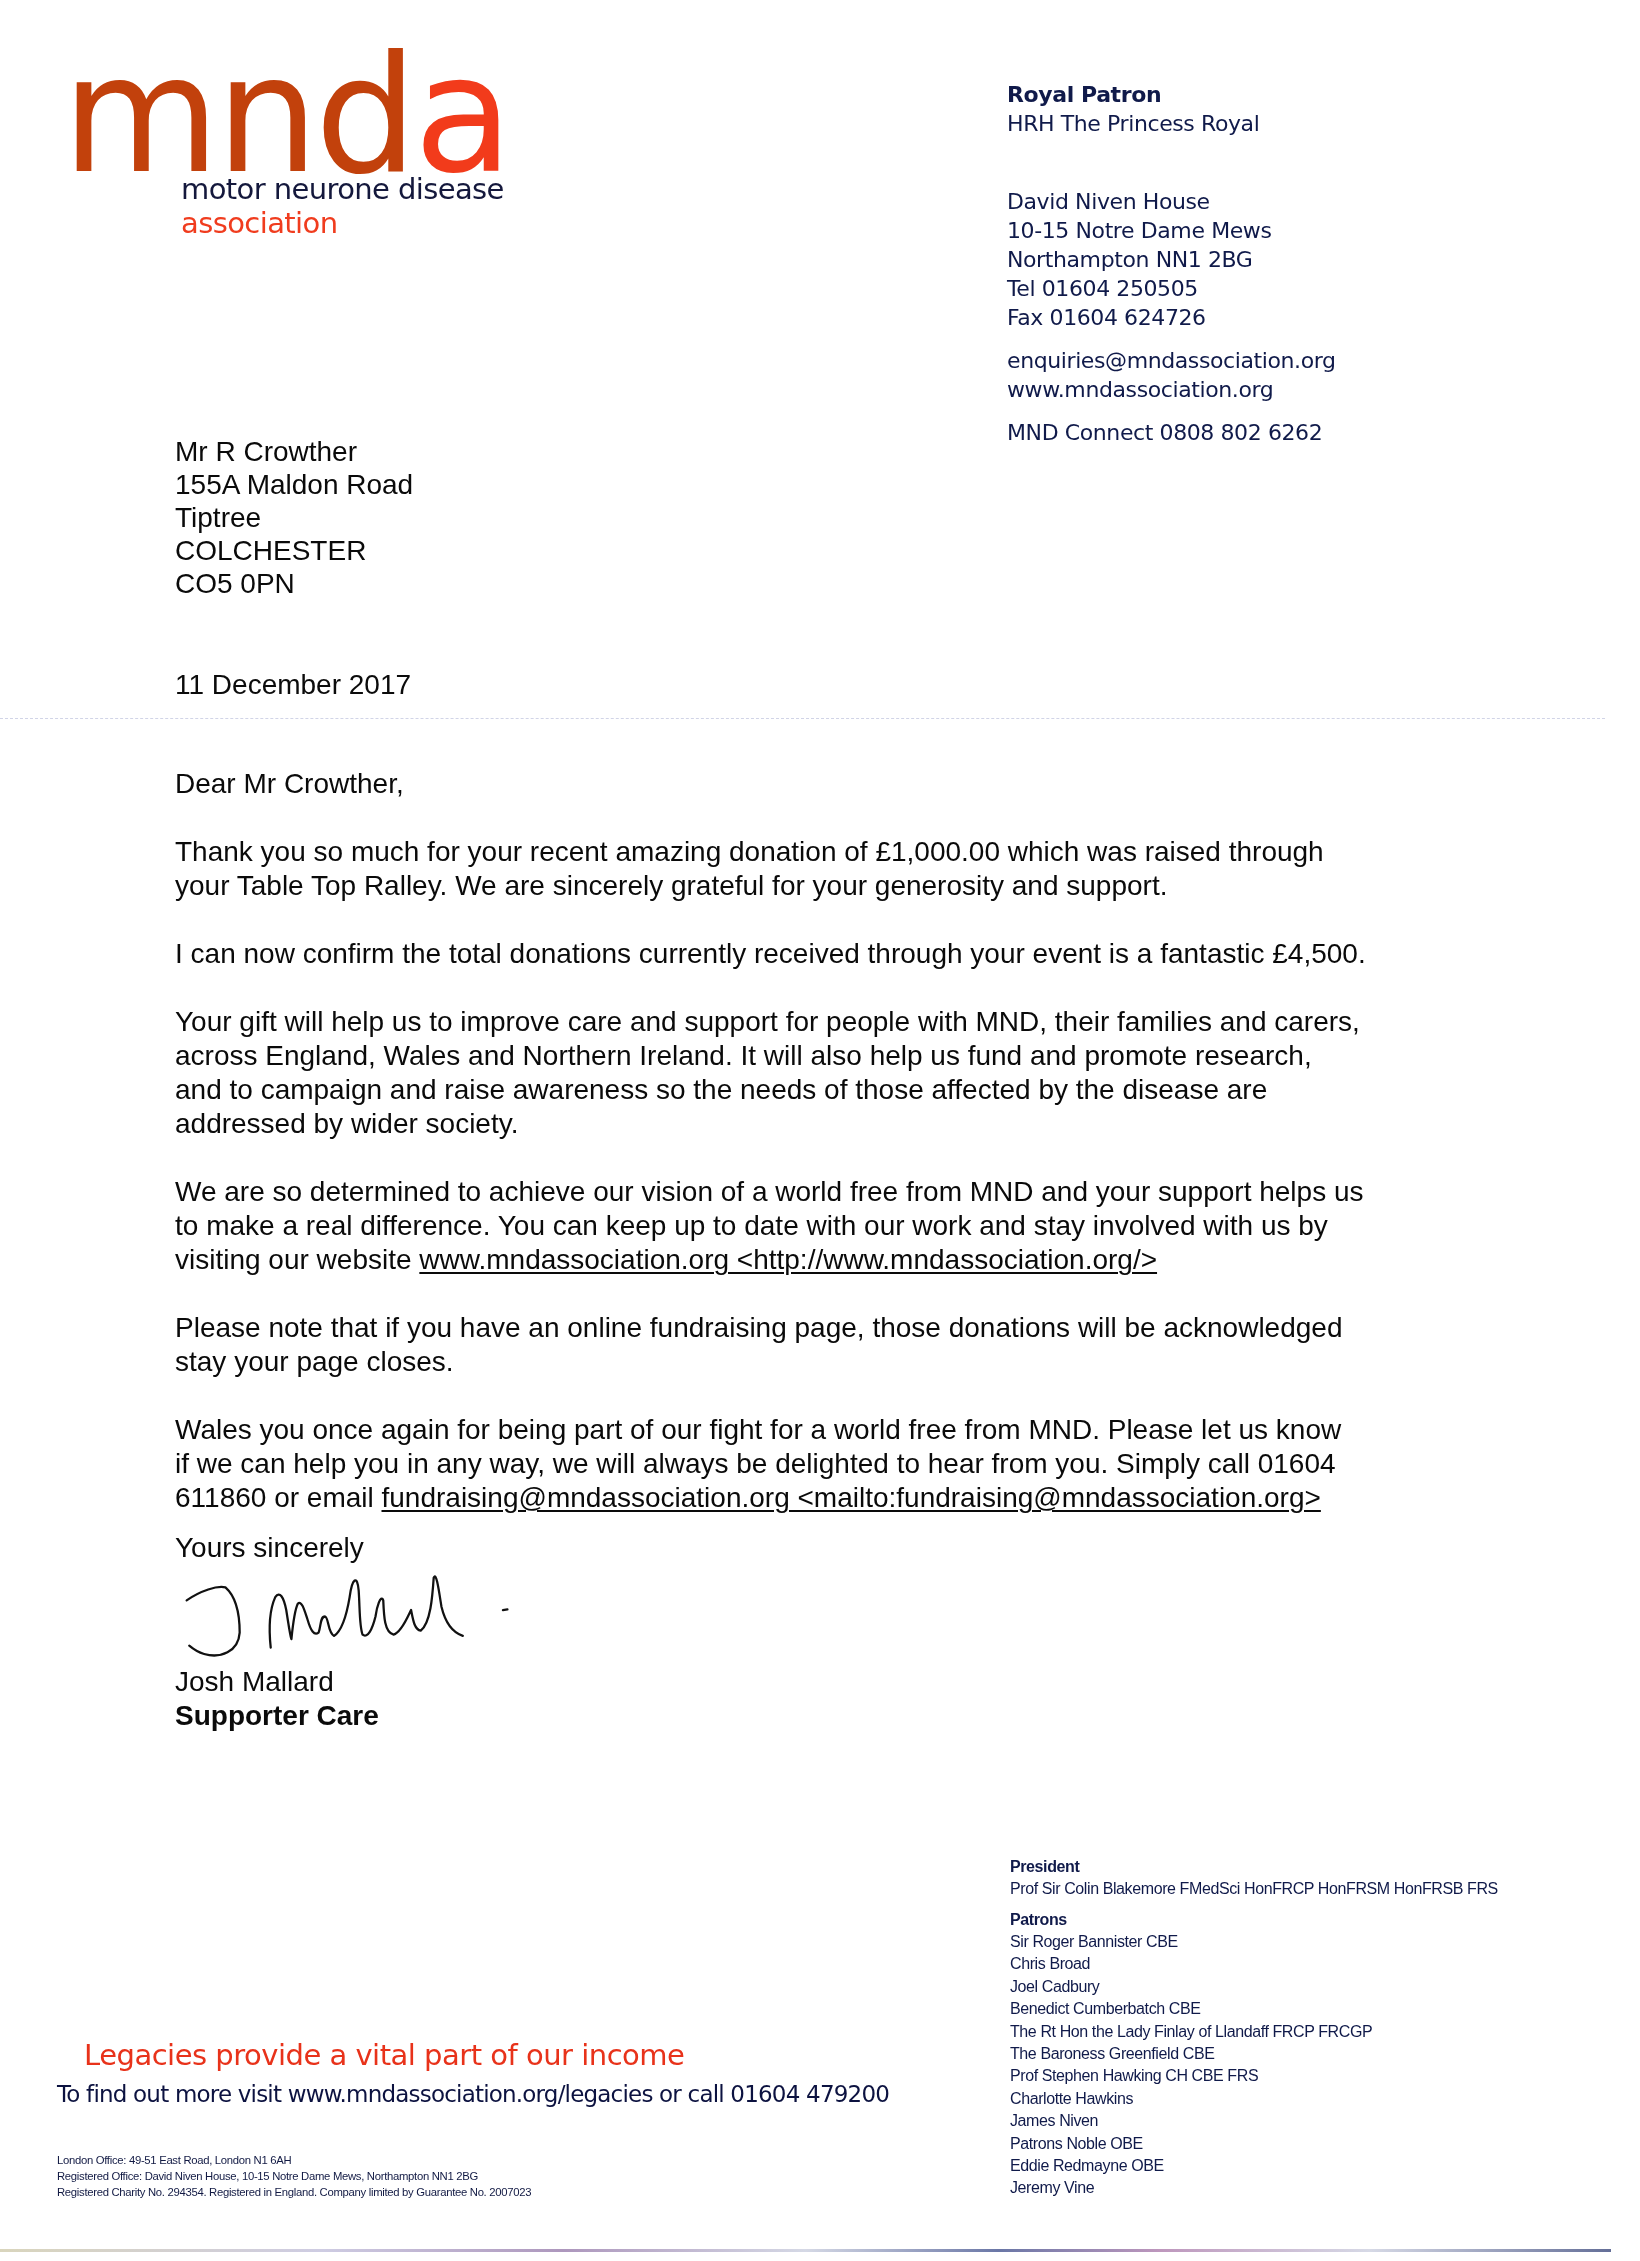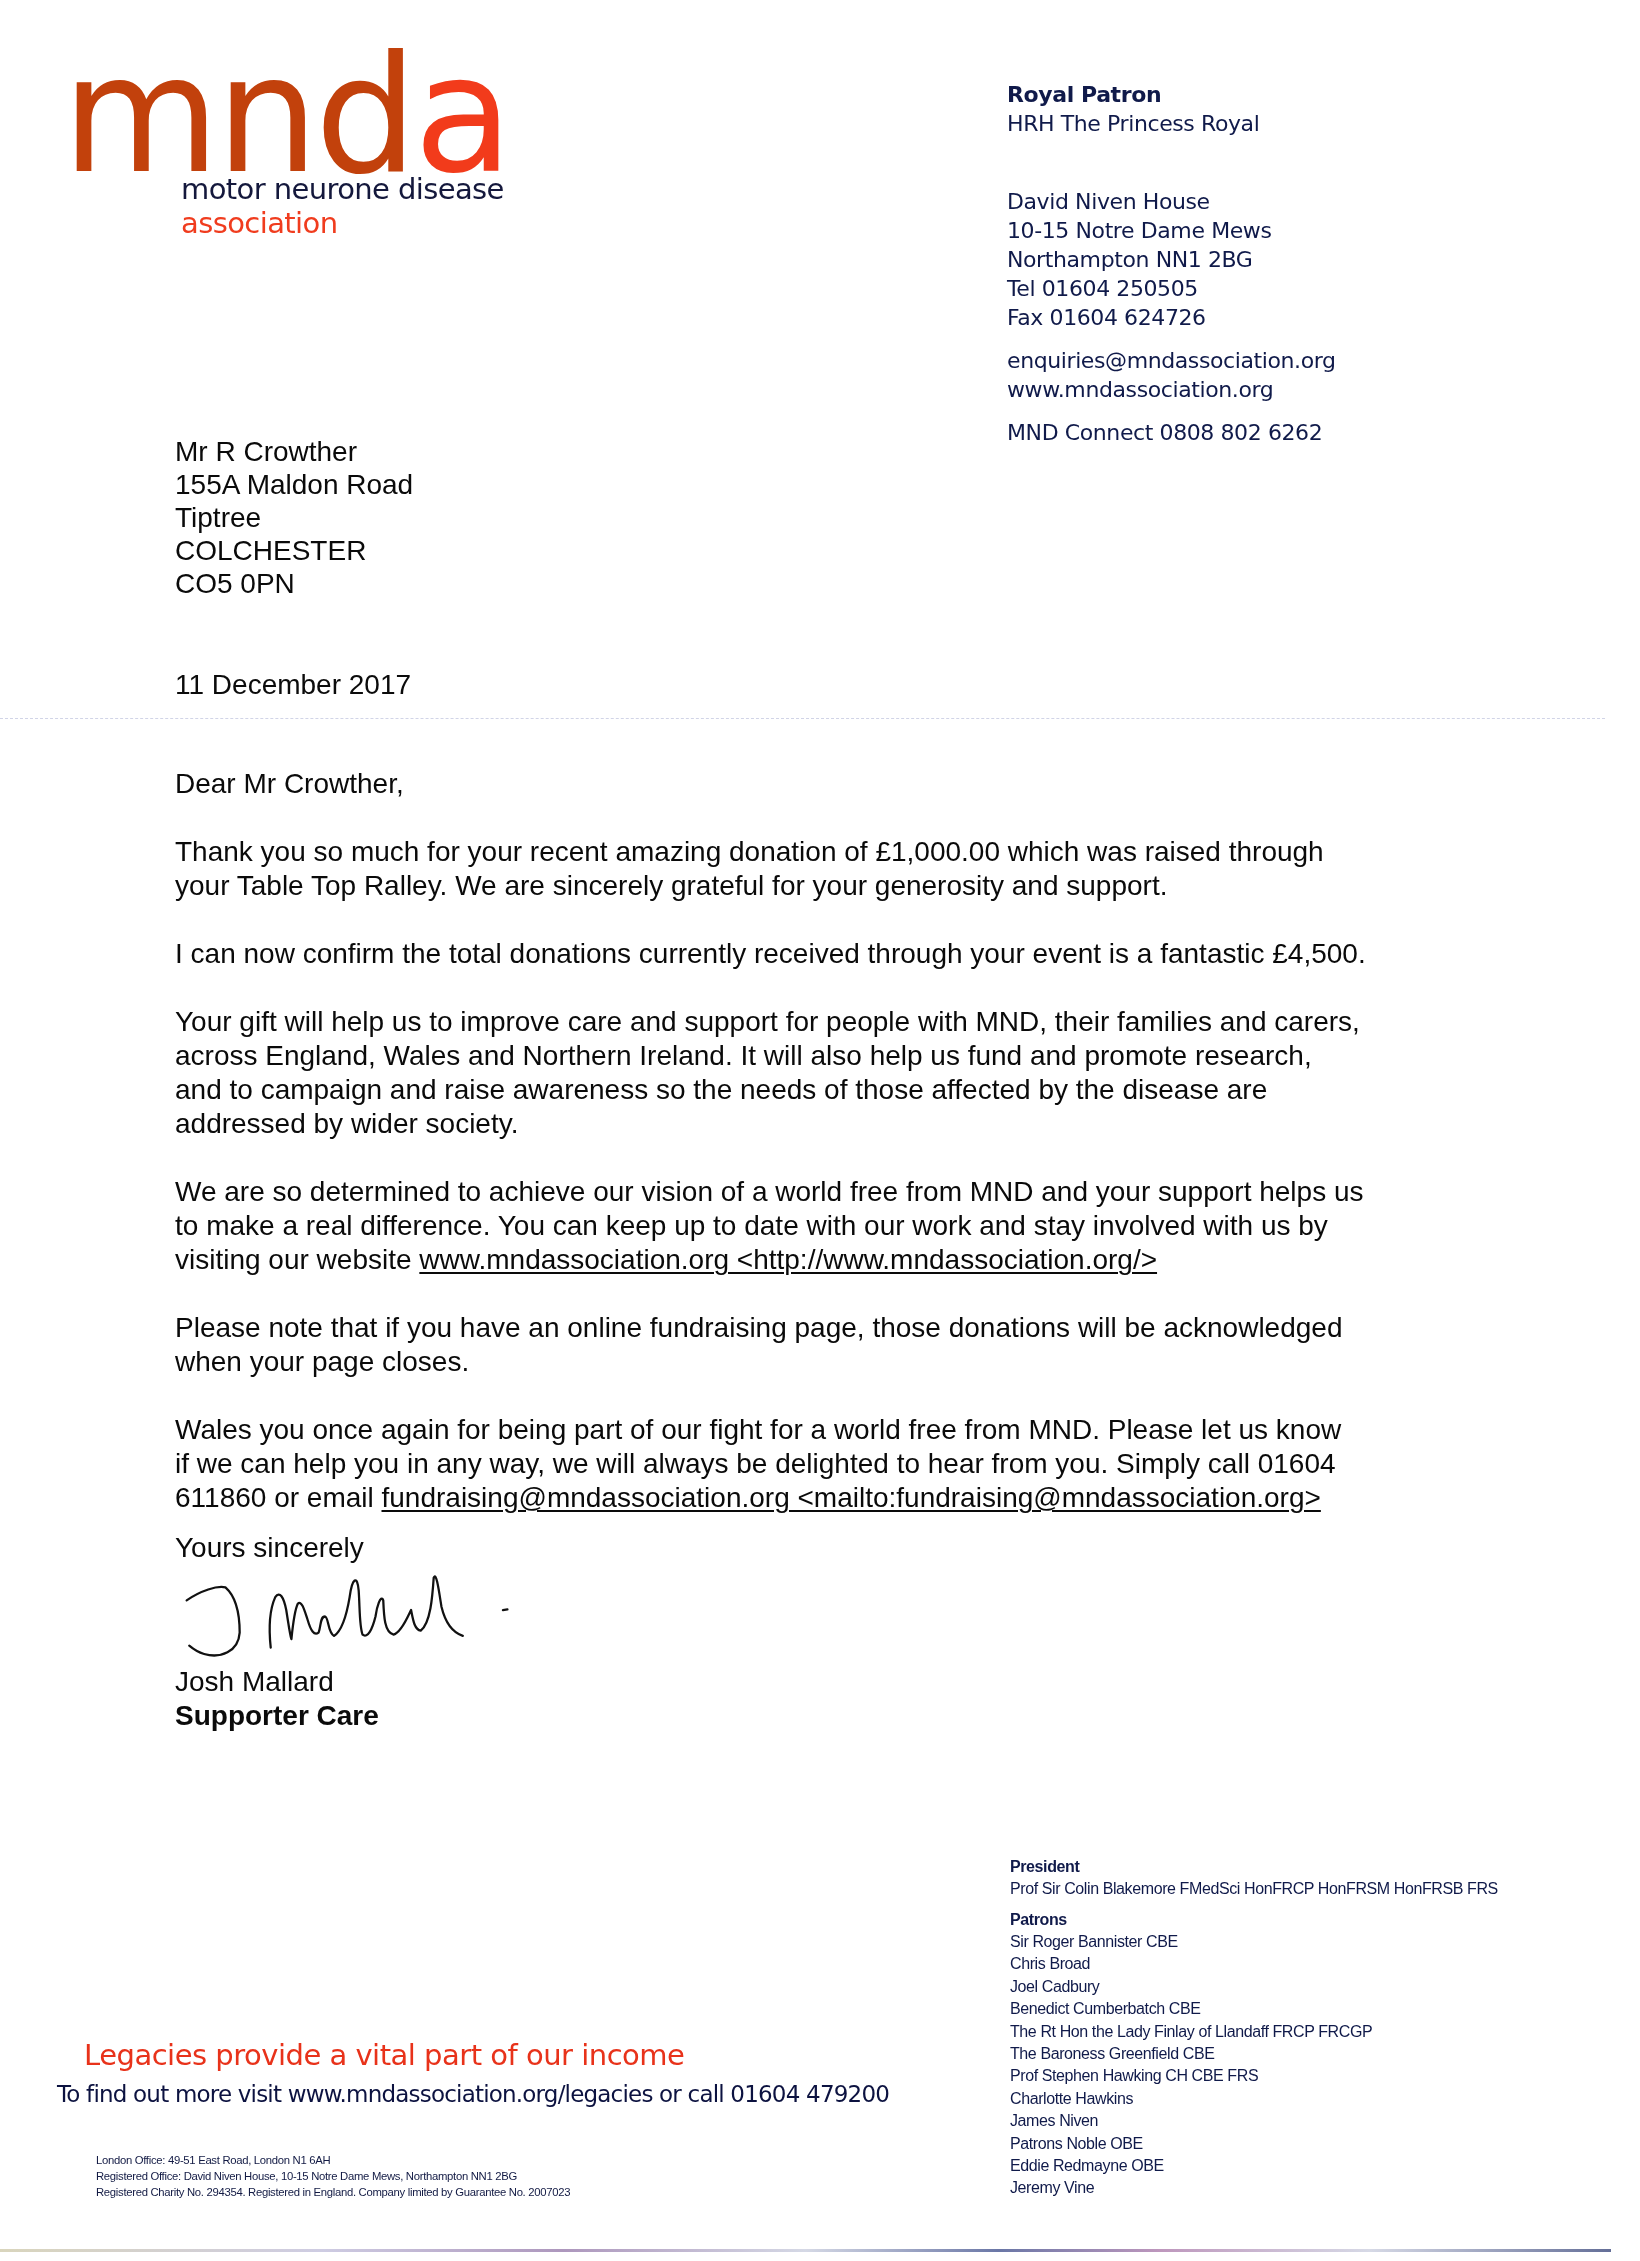--- a/index.html
+++ b/index.html
@@ -81,21 +81,21 @@
     font-family: "DejaVu Sans", sans-serif;
     font-size: 29px; line-height: 36px; color: #e8321a; letter-spacing: -0.5px; margin-left: 28px;
   }
   .legacy-info {
     left: 57px; top: 2079px;
     font-family: "DejaVu Sans", sans-serif;
     font-size: 23px; line-height: 30px; color: #0c1240; letter-spacing: -0.8px;
   }
   .legal {
     left: 57px; top: 2152px;
-    font-size: 11.3px; line-height: 16px; color: #121a44; letter-spacing: -0.3px; margin-left: 39px;
+    font-size: 11.3px; line-height: 16px; color: #121a44; letter-spacing: -0.3px;
   }
 
   .scan-edge {
     left: 0; top: 2249px; width: 1611px; height: 2.6px;
     background: linear-gradient(90deg, #c9c3a0 0%, #b9b6d6 20%, #8a6aa0 35%, #c3c8da 50%, #2a3c80 62%, #a26aa0 72%, #c5c9db 85%, #21306b 100%);
     opacity: 0.7;
   }
 </style>
 </head>
 <body>
@@ -156,21 +156,21 @@
   </p>
 
   <p>
     <span class="line">We are so determined to achieve our vision of a world free from MND and your support helps us</span>
     <span class="line">to make a real difference. You can keep up to date with our work and stay involved with us by</span>
     <span class="line"><span>visiting our website </span><a>www.mndassociation.org &lt;http://www.mndassociation.org/&gt;</a></span>
   </p>
 
   <p>
     <span class="line">Please note that if you have an online fundraising page, those donations will be acknowledged</span>
-    <span class="line">when your page closes.</span>
+    <span class="line">stay your page closes.</span>
   </p>
 
   <p>
     <span class="line">Wales you once again for being part of our fight for a world free from MND.  Please let us know</span>
     <span class="line">if we can help you in any way, we will always be delighted to hear from you. Simply call 01604</span>
     <span class="line"><span>611860 or email </span><a>fundraising@mndassociation.org &lt;mailto:fundraising@mndassociation.org&gt;</a></span>
   </p>
 </div>
 
 <div class="abs closing">Yours sincerely</div>

